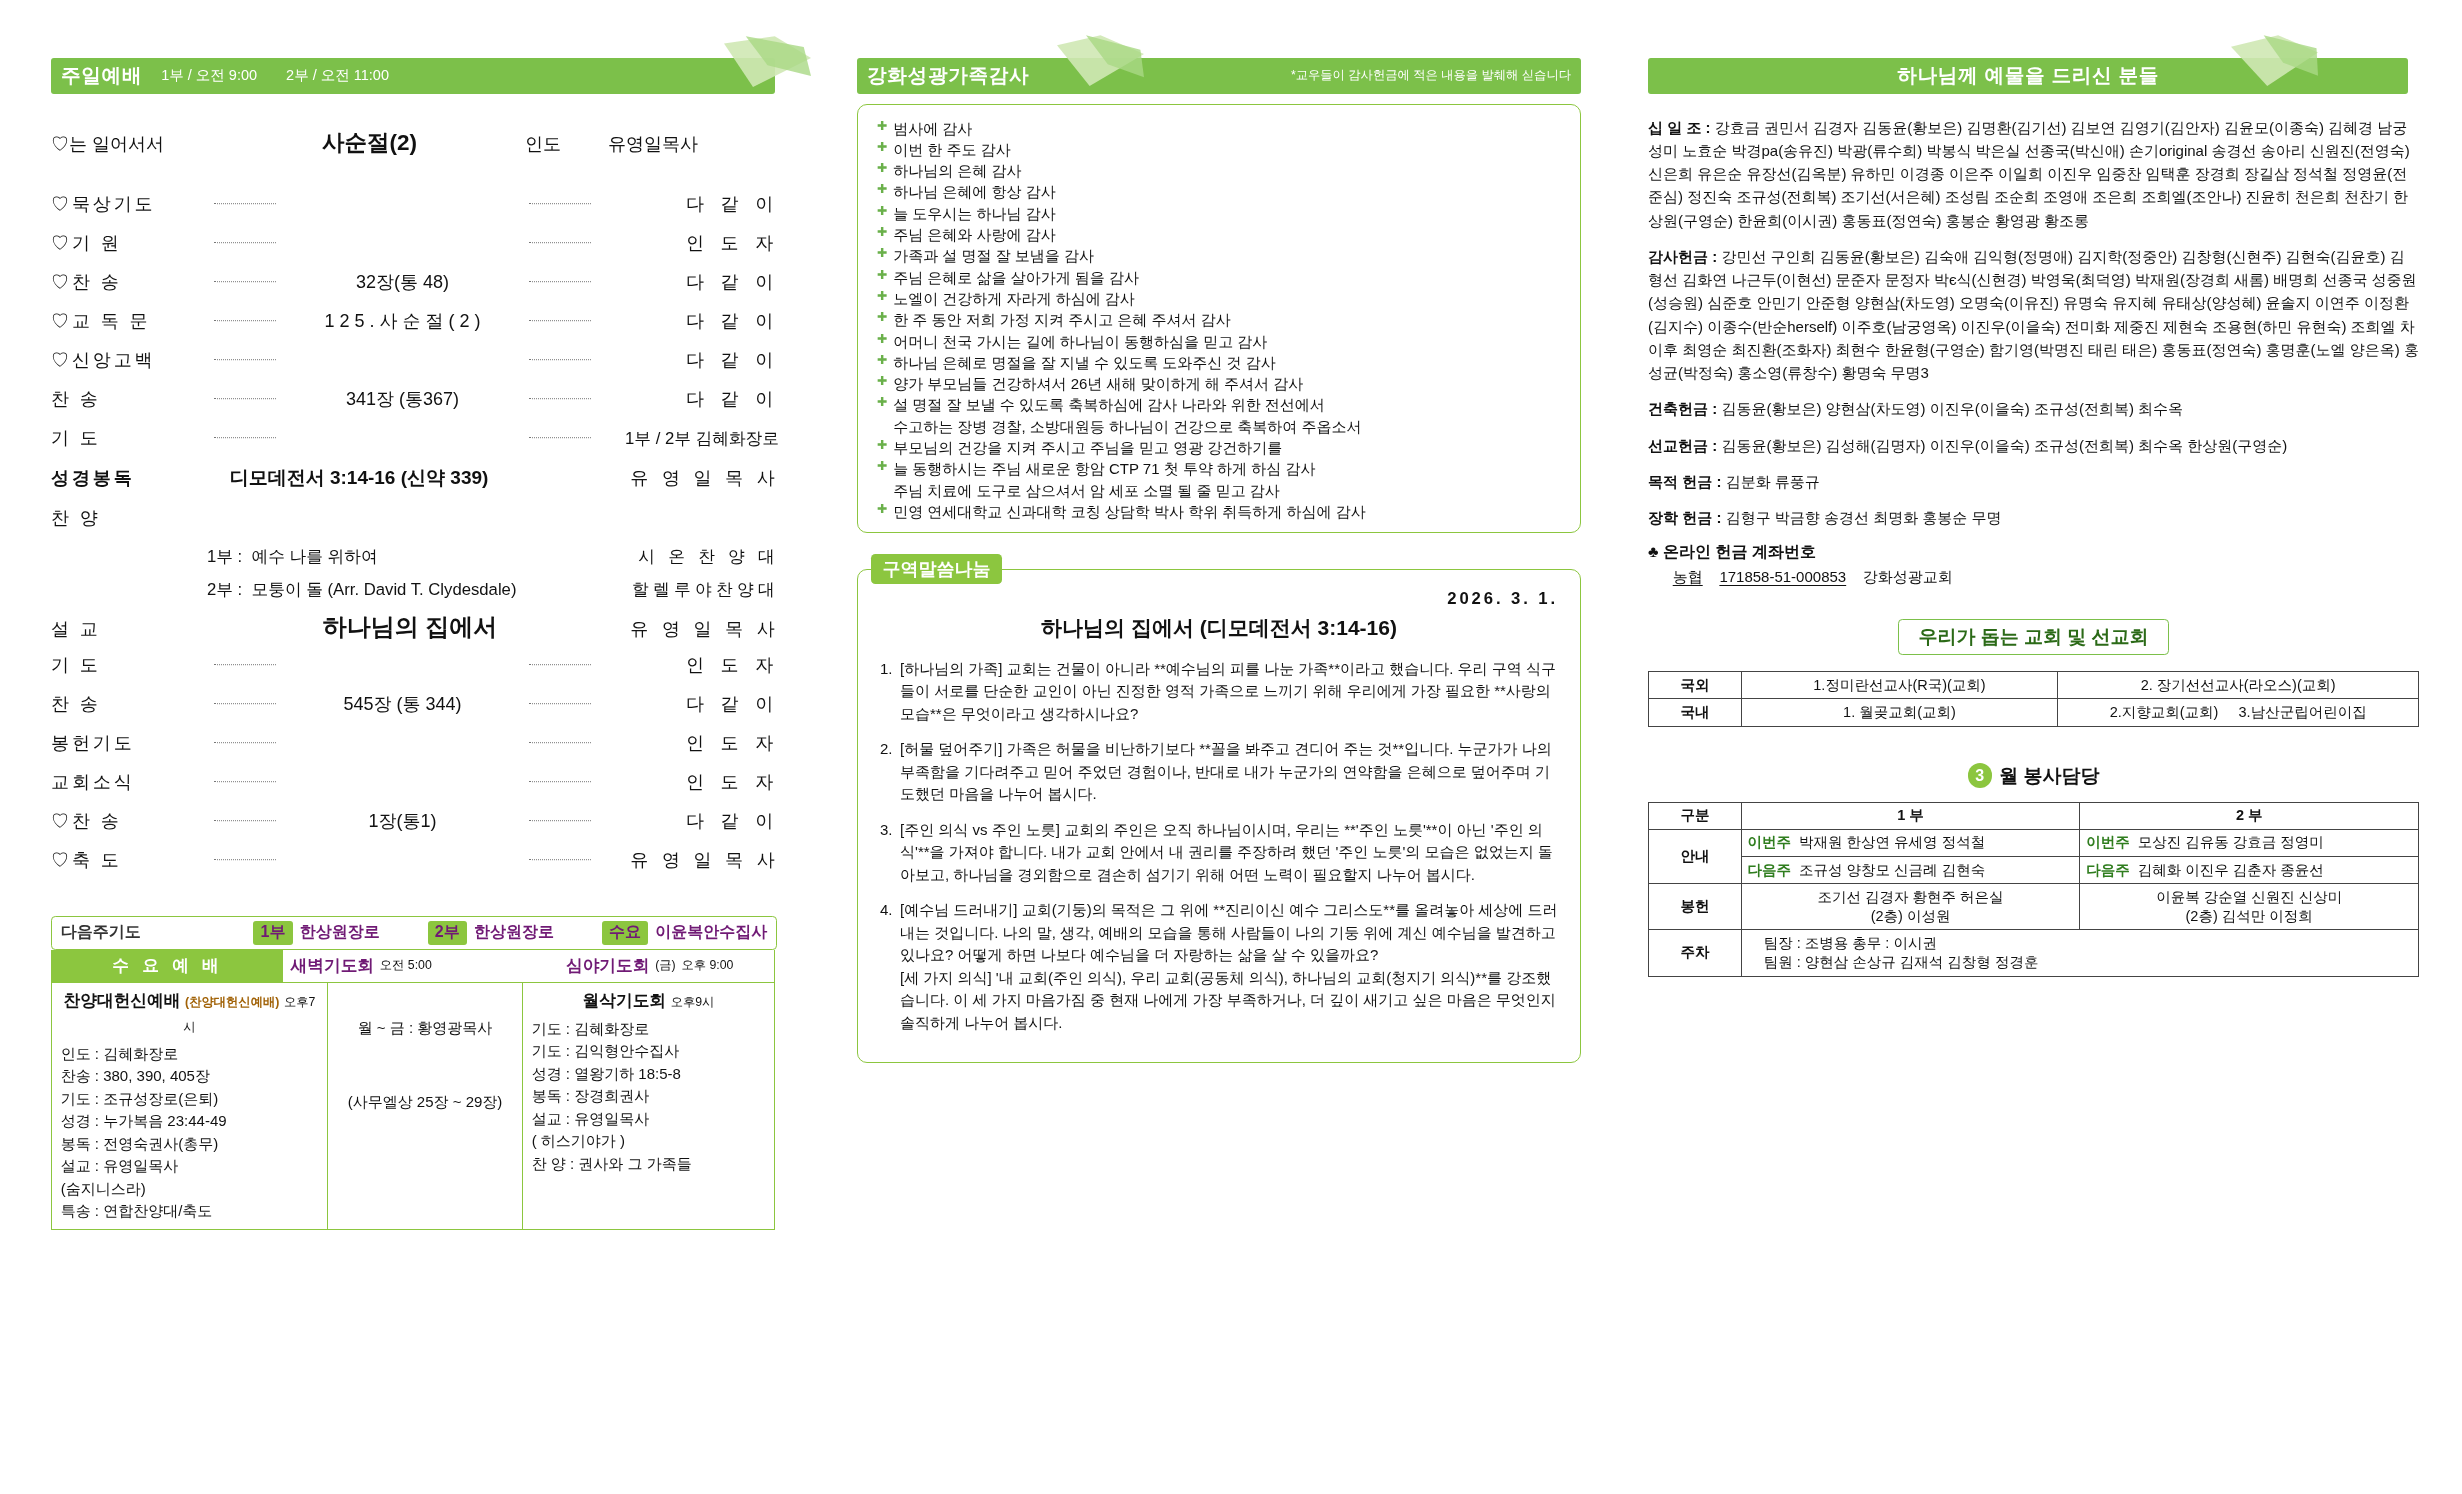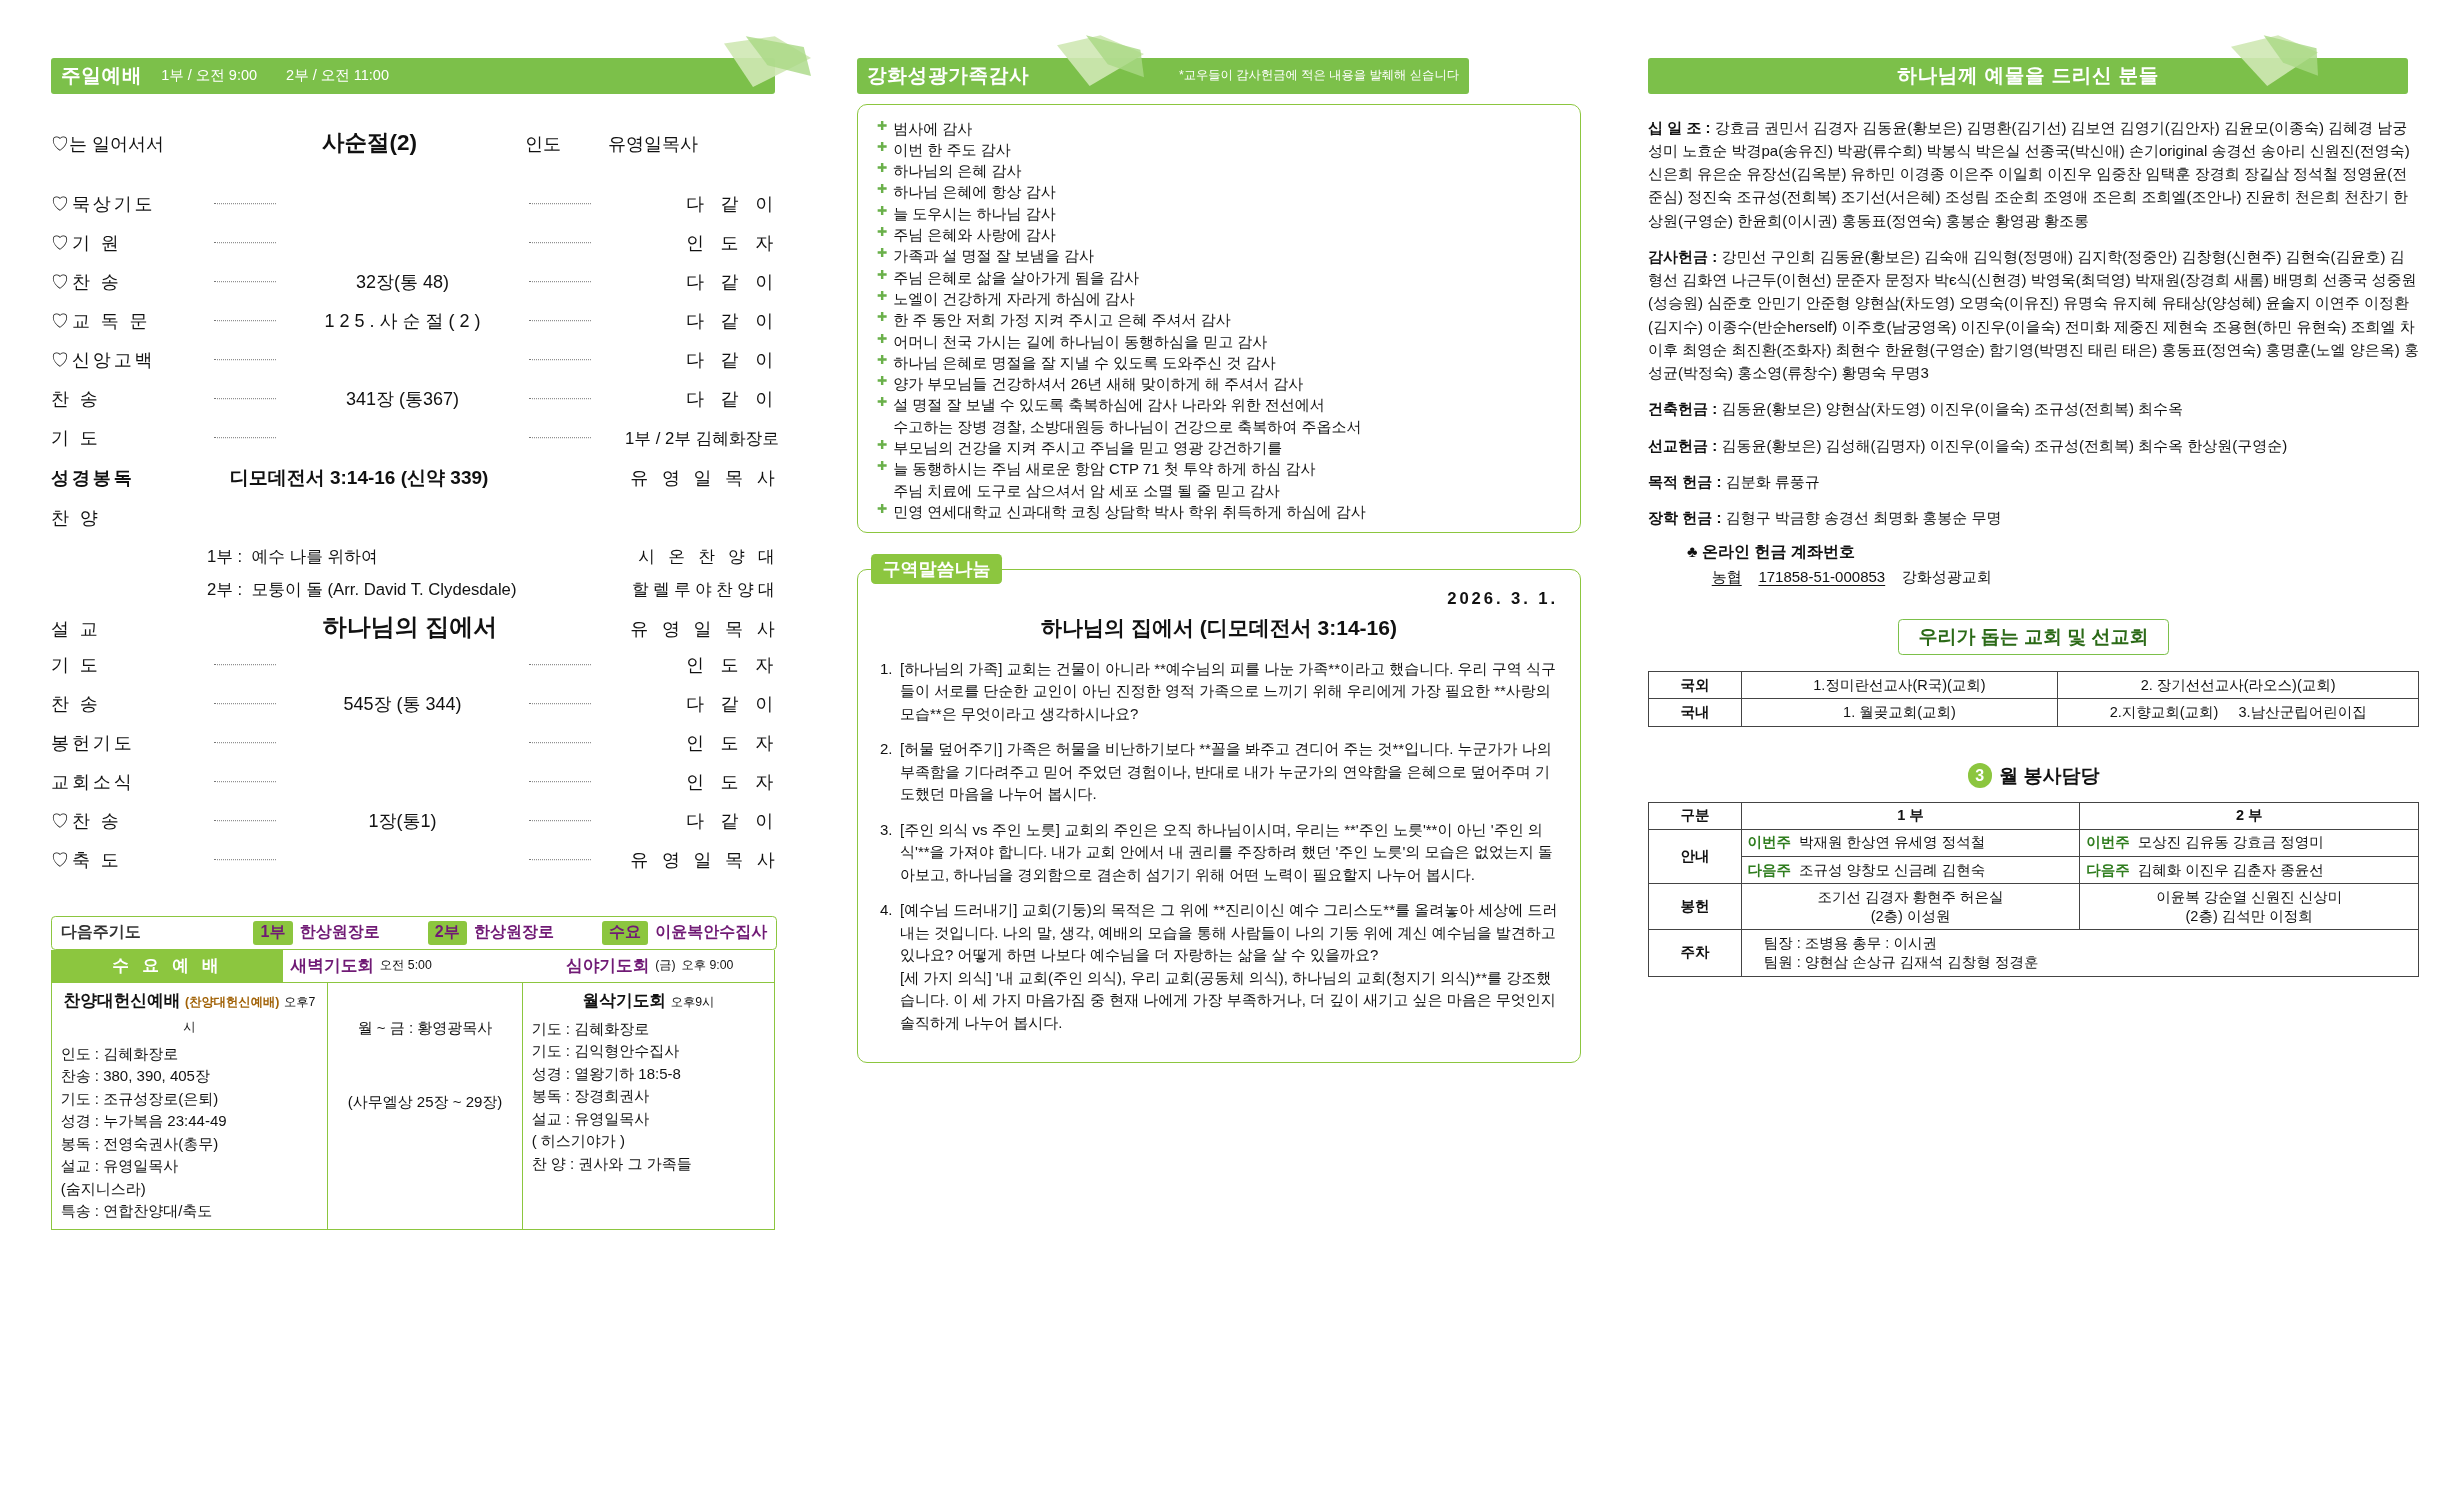--- a/index.html
+++ b/index.html
@@ -329,21 +329,21 @@
         <div class="ln">봉독 : 장경희권사</div>
         <div class="ln">설교 : 유영일목사</div>
         <div class="ln">        ( 히스기야가 )</div>
         <div class="ln">찬 양 : 권사와 그 가족들</div>
       </div>
     </div>
   </div>
 
   <div class="col col2">
 
-    <div class="bar" style="width:612px;">
+    <div class="bar" style="width:724px;">
       <span class="bar-title">강화성광가족감사</span>
       <span class="bar-note">*교우들이 감사헌금에 적은 내용을 발췌해 싣습니다</span>
     </div>
 
     <div class="green-box thanks-box" style="width:724px;margin-top:10px;">
       <div class="thanks-line">
           <span class="cross">✚</span>
           <span>범사에 감사</span>
         </div>
       <div class="thanks-line">
@@ -475,21 +475,21 @@
       <div class="give-block">
         <span class="give-head">목적 헌금 :</span>
         <span>김분화 류풍규</span>
       </div>
       <div class="give-block">
         <span class="give-head">장학 헌금 :</span>
         <span>김형구 박금향 송경선 최명화 홍봉순 무명</span>
       </div>
     </div>
 
-    <div style="margin-top:5.8px;font-size:16px;margin-left:39px;">
+    <div style="margin-top:5.8px;font-size:16px;">
       <div><span>♣</span>&nbsp;<span style="font-weight:bold;">온라인 헌금 계좌번호</span></div>
       <div class="acct" style="margin-left:24.6px;">
         <u>농협</u>
         &nbsp;&nbsp;
         <u>171858-51-000853</u>
         &nbsp;&nbsp;
         <span>강화성광교회</span>
       </div>
     </div>
 

